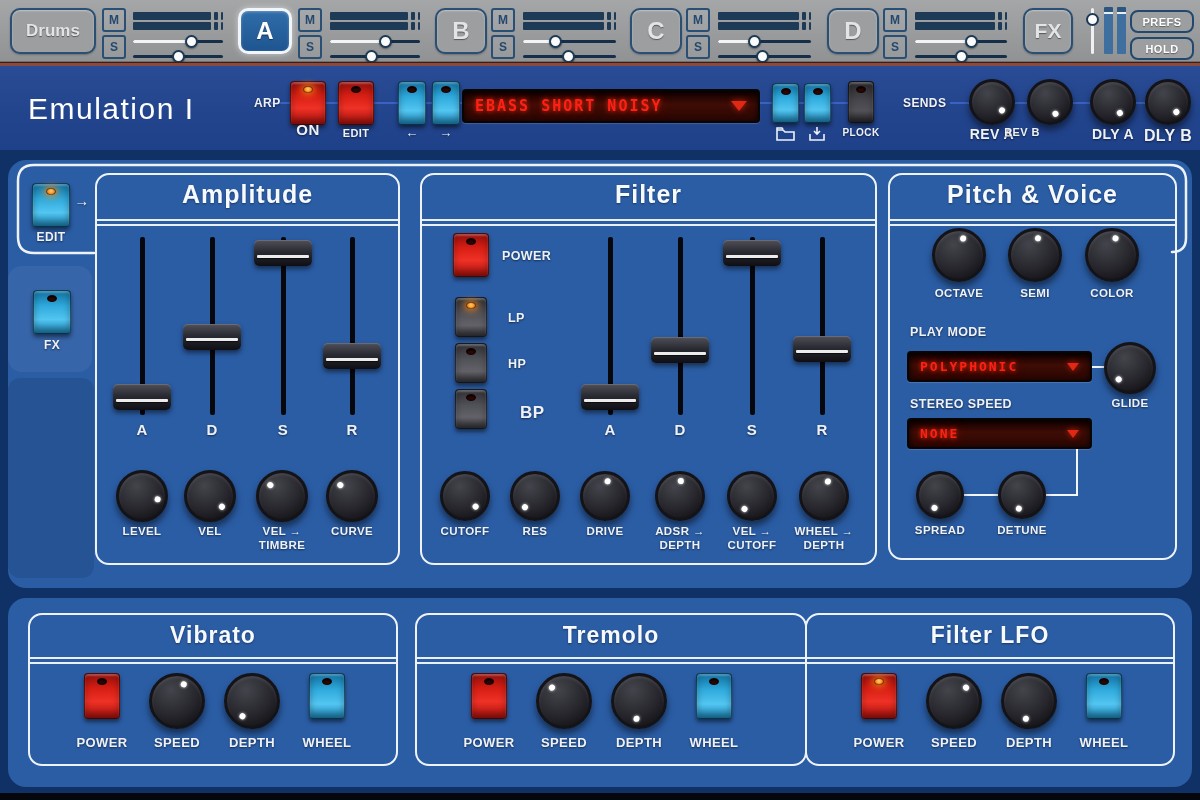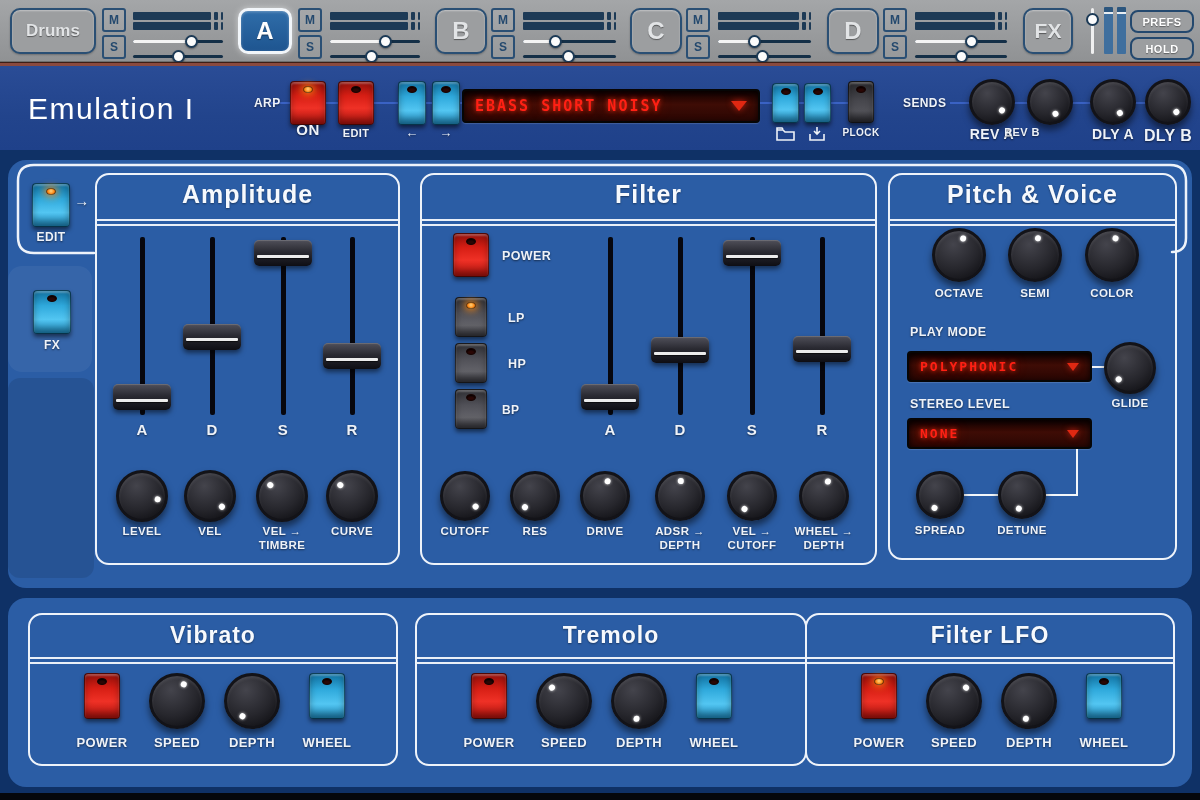--- a/index.html
+++ b/index.html
@@ -375,21 +375,21 @@
           <i class="led lit"></i>
         </div>
       <div class="lbl left" style="left:86px;top:136px;font-size:12.5px">LP</div>
       <div class="push btn-gray" style="left:33px;top:168px;width:32px;height:40px">
           <i class="led"></i>
         </div>
       <div class="lbl left" style="left:86px;top:182px;font-size:12.5px">HP</div>
       <div class="push btn-gray" style="left:33px;top:214px;width:32px;height:40px">
           <i class="led"></i>
         </div>
-      <div class="lbl left" style="left:80px;top:228px;font-size:12px">BP</div>
+      <div class="lbl left" style="left:98px;top:228px;font-size:17px">BP</div>
 
       <div class="vslider" style="left: 158px; top: 62px; --pos: 0.97;">
           <div class="shandle"></div>
         </div>
       <div class="vslider" style="left: 228px; top: 62px; --pos: 0.66;">
           <div class="shandle"></div>
         </div>
       <div class="vslider" style="left: 300px; top: 62px; --pos: 0.02;">
           <div class="shandle"></div>
         </div>
@@ -452,21 +452,21 @@
       <div class="wire-w" style="left:202px;top:191px;width:22px;height:2px"></div>
       <div class="lcd" style="left:17px;top:176px;width:185px;height:31px">
         <span class="lcd-text" style="font-size:13px">POLYPHONIC</span>
         <span class="lcd-arrow" style="border-left-width:6px;border-right-width:6px;border-top-width:8px"></span>
       </div>
       <div class="knob" style="left: 214px; top: 167px; width: 52px; height: 52px; --angle: 225deg;">
           <span class="arm"></span>
         </div>
       <div class="lbl" style="left:203px;top:222px;width:74px">GLIDE</div>
 
-      <div class="lbl left" style="left:20px;top:222px;font-size:12.5px">STEREO LEVEL</div>
+      <div class="lbl left" style="left:20px;top:222px;font-size:12.5px">STEREO SPEED</div>
       <div class="wire-w" style="left:186px;top:273px;width:2px;height:48px"></div>
       <div class="wire-w" style="left:50px;top:319px;width:137px;height:2px"></div>
       <div class="lcd" style="left:17px;top:243px;width:185px;height:31px">
         <span class="lcd-text" style="font-size:13px">NONE</span>
         <span class="lcd-arrow" style="border-left-width:6px;border-right-width:6px;border-top-width:8px"></span>
       </div>
 
       <div class="knob" style="left: 26px; top: 296px; width: 48px; height: 48px; --angle: 203deg;">
           <span class="arm"></span>
         </div>

